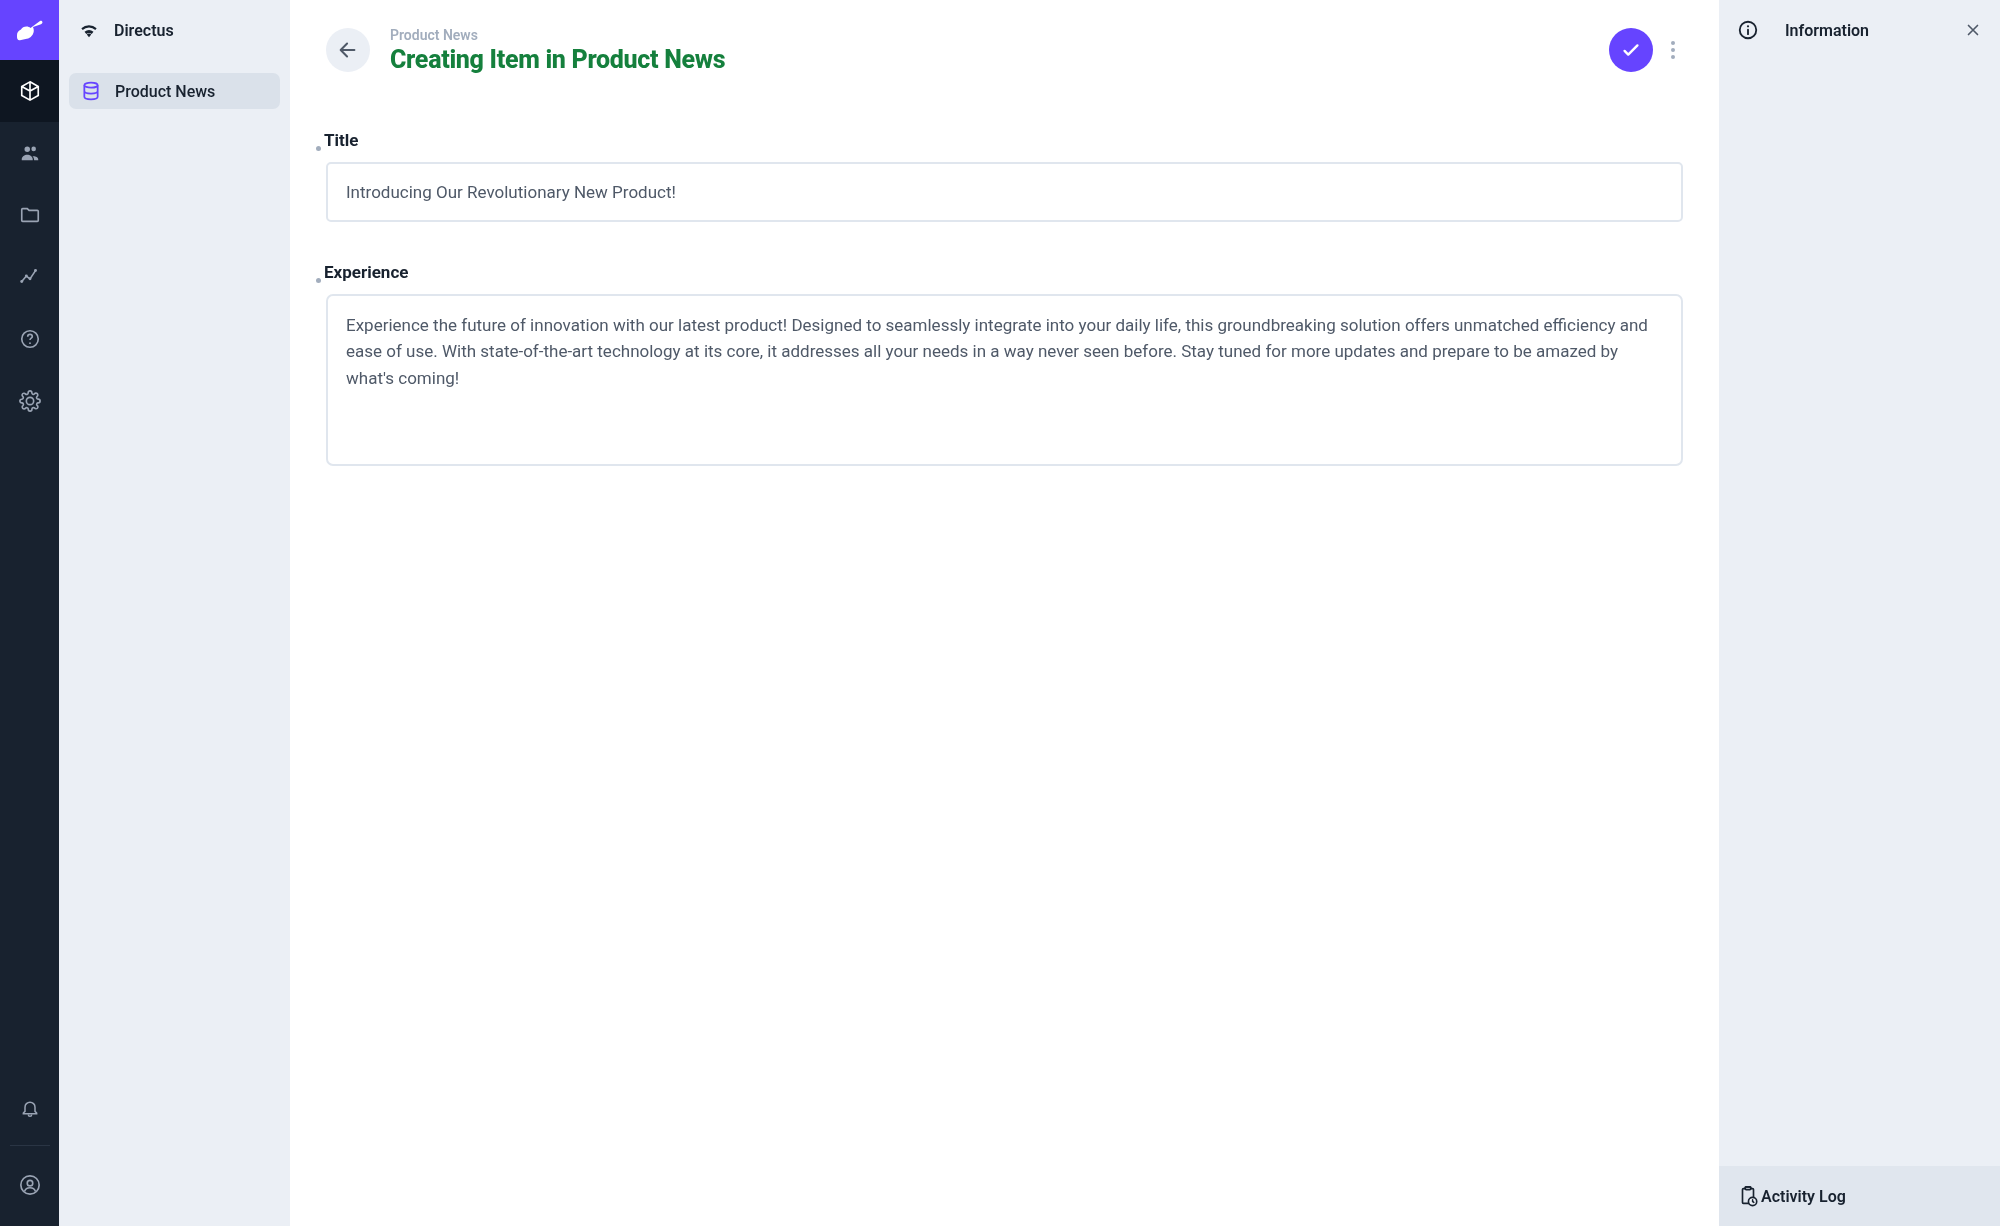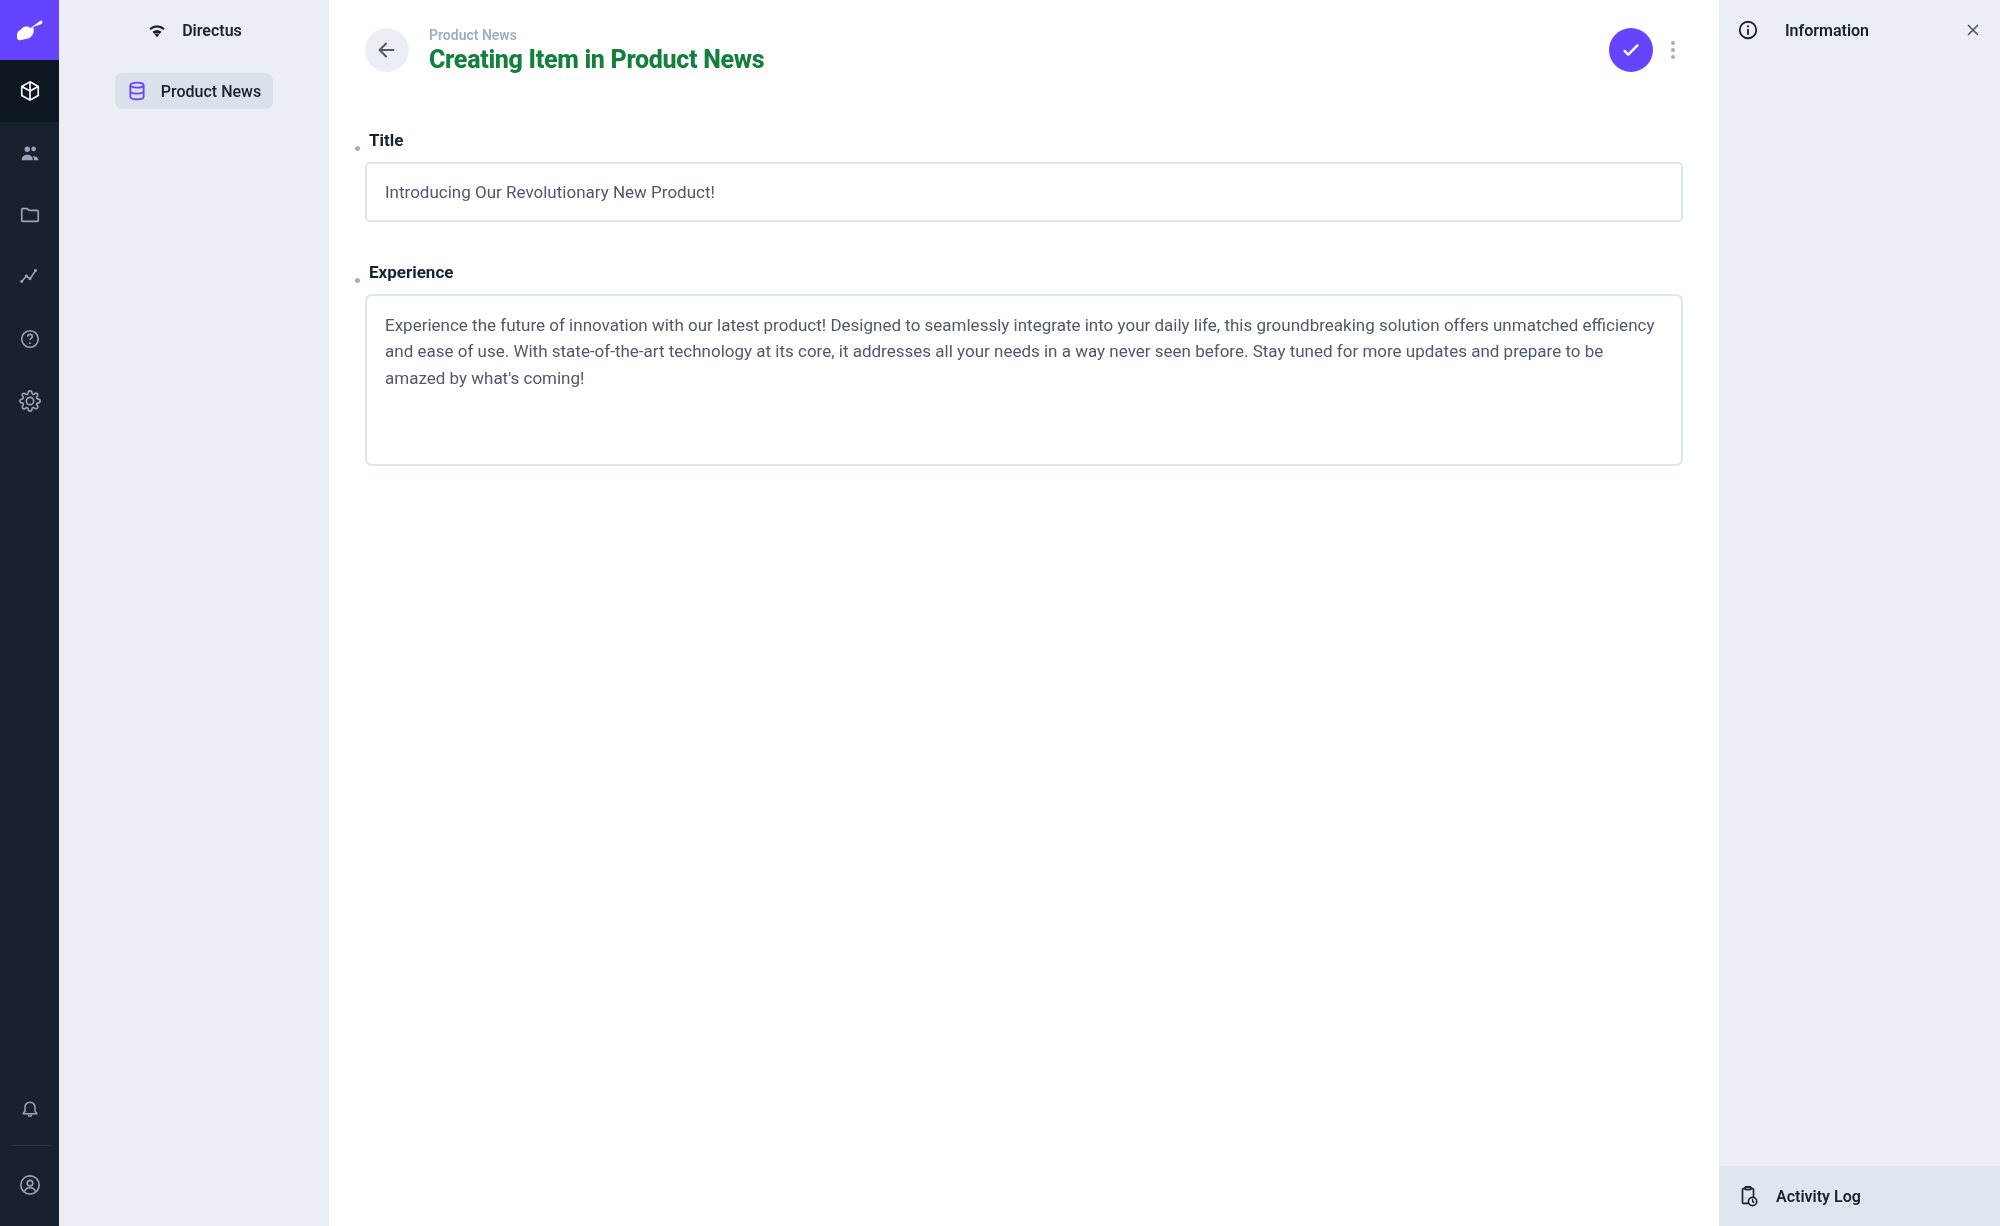--- a/index.html
+++ b/index.html
@@ -10,53 +10,53 @@
     .icon-rail { width: 59px; background: #18222f; display: flex; flex-direction: column; align-items: center; }
     .icon-rail-logo { width: 59px; height: 60px; background: #6644ff; display: flex; align-items: center; justify-content: center; }
     .icon-rail-top { display: flex; flex-direction: column; align-items: center; }
     .icon-rail-item { width: 59px; height: 62px; display: flex; align-items: center; justify-content: center; cursor: pointer; color: #9aa4b4; }
     .icon-rail-item.active { background: #0e1621; color: #ffffff; }
     .icon-rail-spacer { flex: 1; }
     .icon-rail-bottom { display: flex; flex-direction: column; align-items: center; padding-bottom: 10px; }
     .rail-divider { width: 40px; height: 1px; background: #2a3544; margin: 6px 0 8px; }
     
     
-    .secondary-sidebar { width: 270px; background: #ebeff5; display: flex; flex-direction: column; align-items: center; }
+    .secondary-sidebar { width: 231px; background: #ebeff5; display: flex; flex-direction: column; }
     .secondary-header { height: 60px; display: flex; align-items: center; padding: 0 19px; gap: 14px; }
     .secondary-header-title { font-size: 16px; font-weight: 600; color: #18222f; }
     .collections-area { padding: 13px 10px; }
     .collection-item { display: flex; align-items: center; gap: 14px; padding: 8px 12px; border-radius: 7px; cursor: pointer; }
     .collection-item.active { background: #dae1ea; }
     .collection-label { font-size: 16px; font-weight: 500; color: #18222f; }
     
     
     .main-area { flex: 1; background: #ffffff; display: flex; flex-direction: column; }
     .main-header { height: 100px; display: flex; align-items: center; padding: 0 36px; gap: 20px; }
     .back-btn { width: 44px; height: 44px; border-radius: 50%; background: #ebeff5; display: flex; align-items: center; justify-content: center; cursor: pointer; }
     .main-header-texts { flex: 1; }
     .breadcrumb { font-size: 14px; font-weight: 600; color: #a2adbd; margin-bottom: 2px; }
     .page-title { font-size: 25px; font-weight: 800; color: #15803d; letter-spacing: -0.3px; }
     .main-header-actions { display: flex; align-items: center; gap: 10px; }
     .save-btn { width: 44px; height: 44px; border-radius: 50%; background: #6644ff; display: flex; align-items: center; justify-content: center; cursor: pointer; }
     .more-btn { width: 20px; height: 44px; display: flex; align-items: center; justify-content: center; cursor: pointer; color: #a2adbd; }
     
     .form-area { padding: 30px 36px; }
     .form-field { margin-bottom: 40px; }
-    .field-label { display: flex; align-items: flex-end; gap: 6px; font-size: 17px; font-weight: 700; color: #18222f; margin-bottom: 12px; }
+    .field-label { display: flex; align-items: flex-end; gap: 0; font-size: 17px; font-weight: 700; color: #18222f; margin-bottom: 12px; }
     .field-dot { width: 5px; height: 5px; border-radius: 50%; background: #a2adbd; margin-right: 3px; margin-left: -10px; position: relative; top: 1px; }
     .text-input { width: 100%; height: 60px; padding: 0 18px; border: 2px solid #e0e6ee; border-radius: 5px; font-size: 17px; color: #4f5968; background: #ffffff; outline: none; font-family: inherit; }
     .textarea-input { width: 100%; min-height: 172px; padding: 16px 18px; border: 2px solid #e0e6ee; border-radius: 7px; font-size: 17px; color: #4f5968; background: #ffffff; outline: none; font-family: inherit; resize: none; line-height: 1.55; }
     
     
     .info-panel { width: 281px; background: #ebeff5; display: flex; flex-direction: column; }
     .info-panel-header { height: 60px; display: flex; align-items: center; padding: 0 18px; gap: 26px; }
     .info-panel-title { flex: 1; font-size: 16px; font-weight: 600; color: #18222f; }
     .info-panel-close { cursor: pointer; color: #4f5968; }
     .info-panel-body { flex: 1; }
-    .info-panel-footer { height: 60px; display: flex; align-items: center; padding: 0 18px; gap: 17px; background: #e0e6ee; cursor: pointer; }
+    .info-panel-footer { height: 60px; display: flex; align-items: center; padding: 0 18px; gap: 2px; background: #e0e6ee; cursor: pointer; }
     .info-panel-footer-label { font-size: 16px; font-weight: 600; color: #18222f; }
     
     .svgicon { display: block; }
   </style>
 </head>
 <body>
 
 <div class="app">
 
   <div class="icon-rail">

